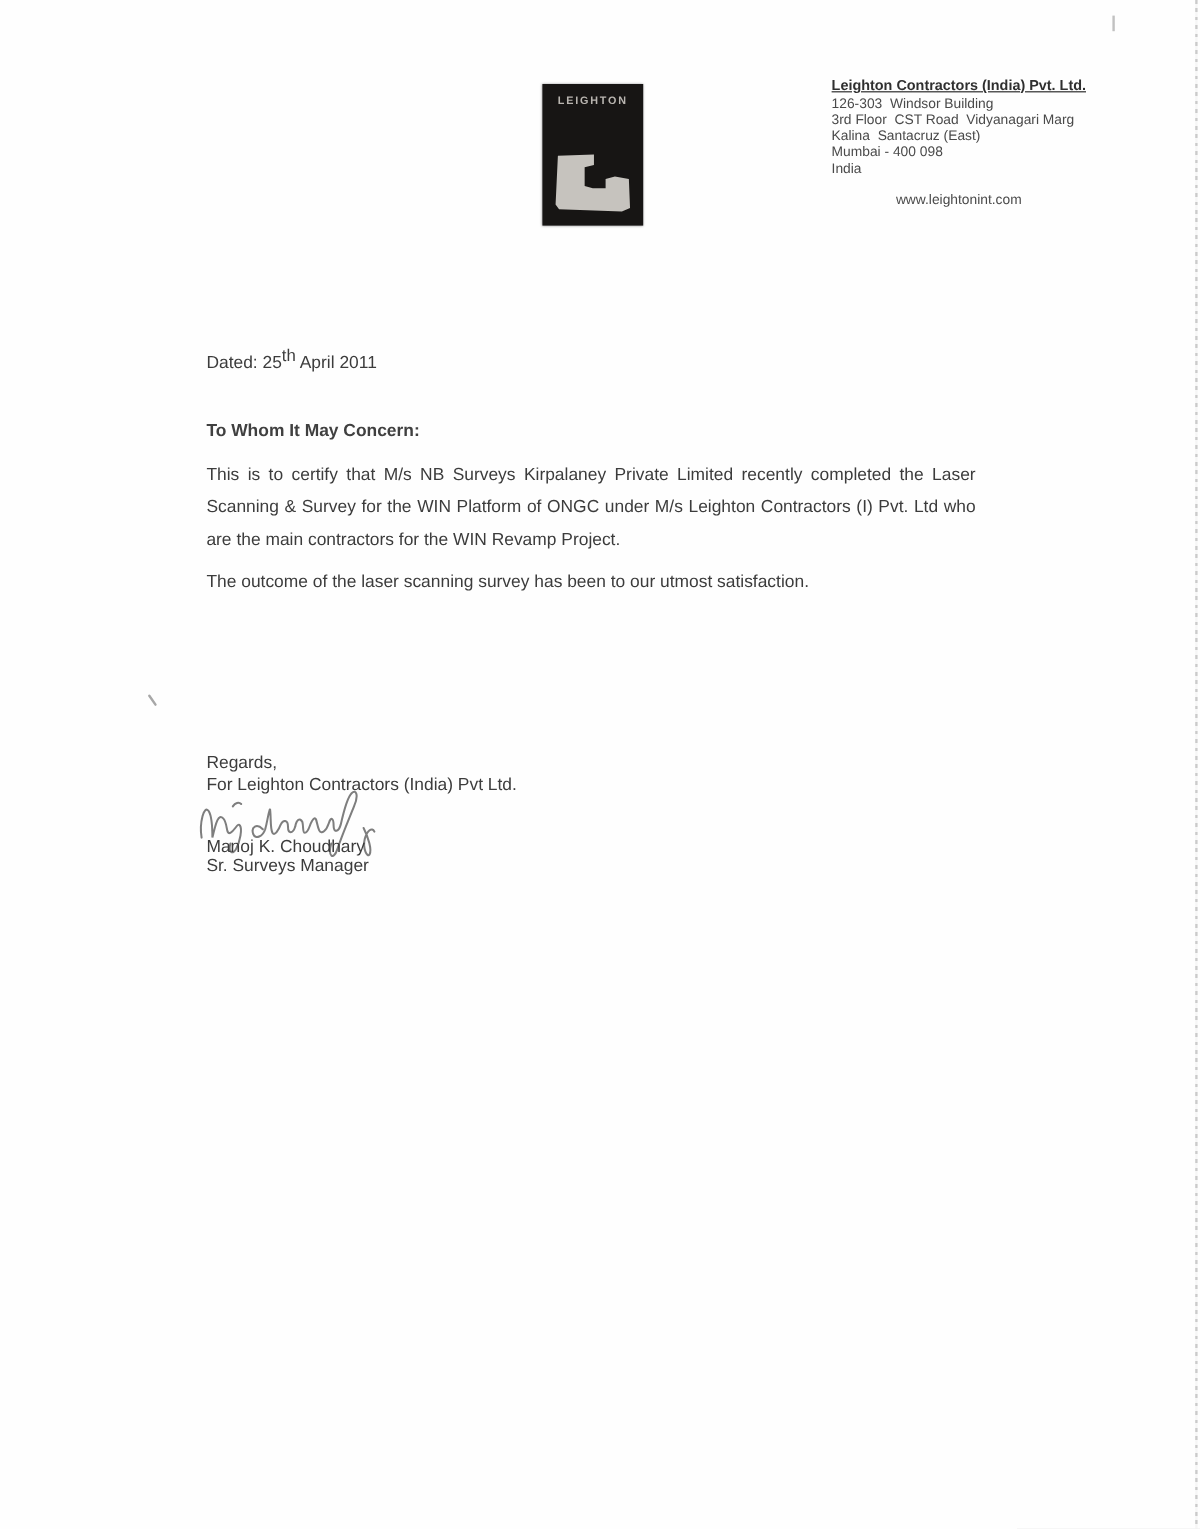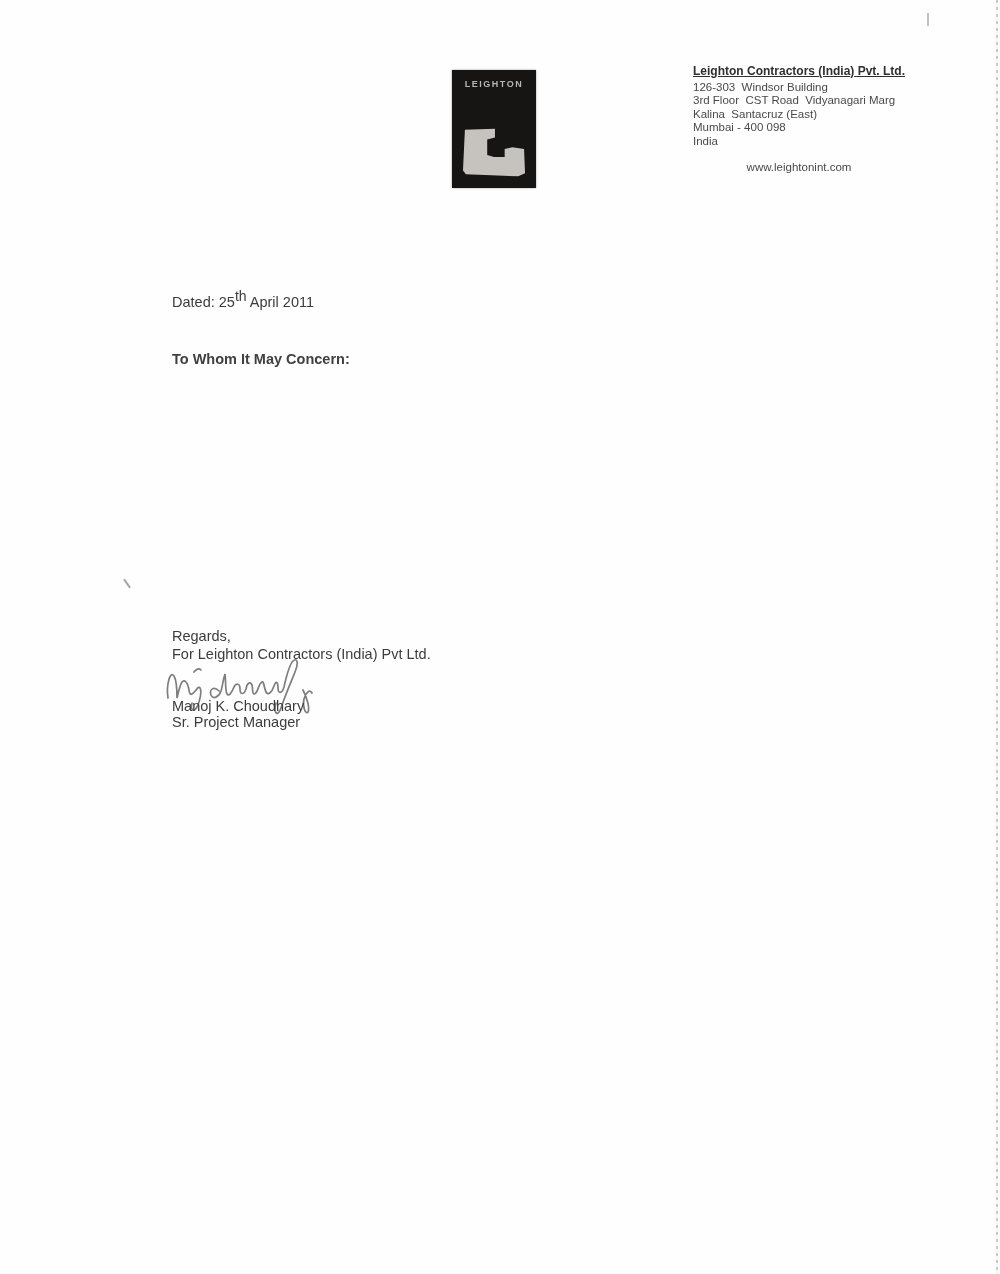--- a/index.html
+++ b/index.html
@@ -96,34 +96,36 @@
     <div class="company-line">India</div>
     <div class="company-line website-line">www.leightonint.com</div>
   </div>
 
   <div class="abs body-text date-line">
     <span>Dated: 25</span><sup>th</sup><span> April 2011</span>
   </div>
 
   <div class="abs body-text salutation">To Whom It May Concern:</div>
 
+  <p class="abs body-text para justify p1">This is to certify that M/s NB Surveys Kirpalaney Private Limited recently completed the Laser Scanning &amp; Survey for the WIN Platform of ONGC under M/s Leighton Contractors (I) Pvt. Ltd who are the main contractors for the WIN Revamp Project.</p>
+  <p class="abs body-text para p2">The outcome of the laser scanning survey has been to our utmost satisfaction.</p>
 
   <div class="abs body-text closing">
     <div>Regards,</div>
     <div>For Leighton Contractors (India) Pvt Ltd.</div>
   </div>
 
   <svg class="signature-svg" width="178" height="64" viewBox="0 0 178 64">
     <g fill="none" stroke="#6d6d6d" stroke-width="1.7" stroke-linecap="round" opacity="0.88">
       <path d="M5,42 C3,30 7,14 11,20 C14,25 14,36 14,42 C17,29 19,22 23,26 C27,30 25,40 29,38 C33,36 35,29 37,32 C39,35 37,45 34,51 C31,57 27,54 29,47"></path>
       <path d="M31,16 C33,13 36,12 38,14"></path>
       <path d="M56,35 C51,30 46,33 48,39 C50,44 56,41 58,35 C60,28 60,24 62,18 C63,25 62,34 64,38 C66,41 69,36 71,31 C73,27 77,27 77,33 C77,39 81,39 83,33 C84,27 87,25 89,29 C90,33 89,38 91,38 C95,38 95,28 99,26 C101,25 101,32 103,36 C105,40 109,36 111,30 C113,24 115,26 115,32 C115,38 119,38 121,31 C123,22 126,9 130,5 C134,1 136,7 132,16 C128,26 122,40 118,52 C115,61 110,58 113,47"></path>
       <path d="M140,34 C144,42 147,52 145,56 C143,59 139,51 141,43 C143,36 147,33 149,37"></path>
     </g>
   </svg>
 
   <div class="abs body-text signatory-name">Manoj K. Choudhary</div>
-  <div class="abs body-text signatory-title">Sr. Project Manager</div>
+  <div class="abs body-text signatory-title">Sr. Surveys Manager</div>
 
   <div class="scanline-right"></div>
   <div class="mark-topright"></div>
   <div class="mark-tick"></div>
 </div>
 
 </body></html>

